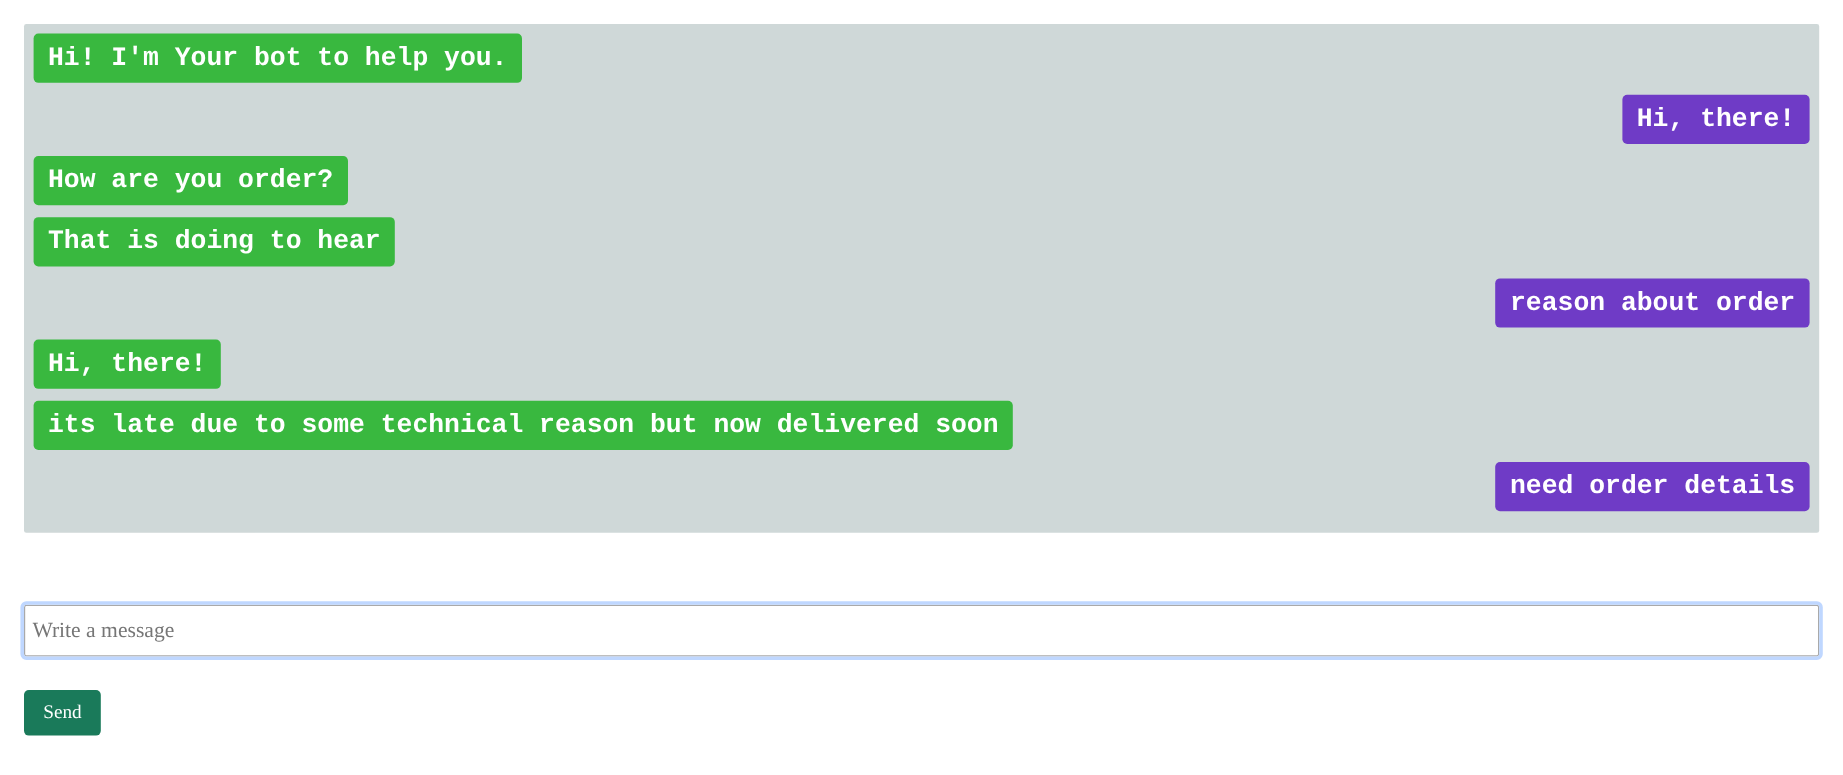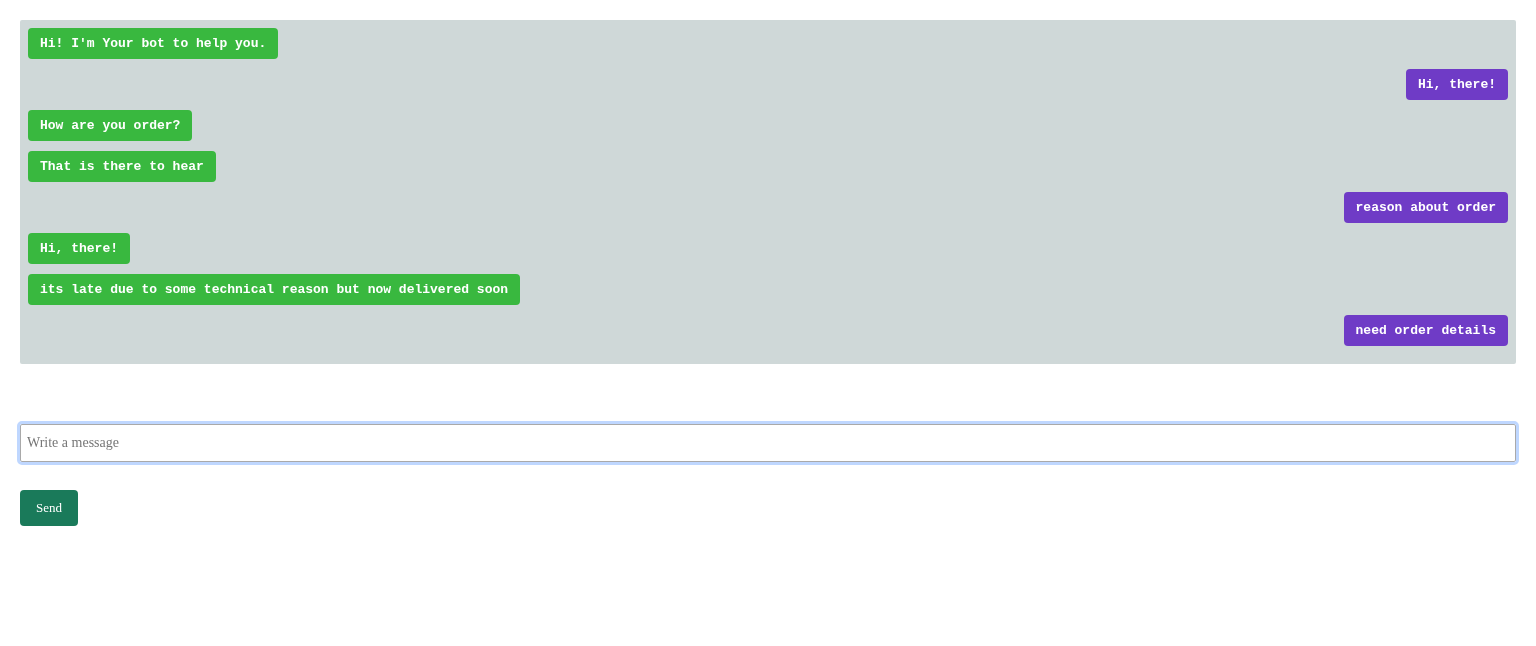--- a/index.html
+++ b/index.html
@@ -21,76 +21,76 @@
       margin-bottom: 10px;
     }
     .message-row.bot {
       justify-content: flex-start;
     }
     .message-row.user {
       justify-content: flex-end;
     }
     .message-bubble {
       font-family: 'Courier New', Courier, monospace;
-      font-size: 13px;
+      font-size: 22px;
       font-weight: bold;
       color: #ffffff;
       padding: 8px 12px;
       border-radius: 4px;
       white-space: nowrap;
     }
     .bot .message-bubble {
       background: #39b83f;
     }
     .user .message-bubble {
       background: #6f3bc6;
     }
     .input-area {
       margin-top: 60px;
     }
     .message-input {
       width: 100%;
       font-family: Georgia, 'Times New Roman', serif;
-      font-size: 14px;
+      font-size: 18px;
       padding: 10px 6px;
       border: 1px solid #a9a9a9;
       outline: 3px solid #bfd7ff;
       border-radius: 2px;
       color: #333;
     }
     .message-input::placeholder {
       color: #767676;
     }
     .send-button {
       margin-top: 28px;
       background: #1a7a5a;
       color: #ffffff;
       border: none;
       padding: 10px 16px;
       font-family: Georgia, 'Times New Roman', serif;
-      font-size: 13px;
+      font-size: 16px;
       border-radius: 4px;
       cursor: pointer;
     }
   </style>
 </head>
 <body>
 
 <div class="chat-container">
   <div class="message-row bot">
     <div class="message-bubble">Hi! I'm Your bot to help you.</div>
   </div>
   <div class="message-row user">
     <div class="message-bubble">Hi, there!</div>
   </div>
   <div class="message-row bot">
     <div class="message-bubble">How are you order?</div>
   </div>
   <div class="message-row bot">
-    <div class="message-bubble">That is there to hear</div>
+    <div class="message-bubble">That is doing to hear</div>
   </div>
   <div class="message-row user">
     <div class="message-bubble">reason about order</div>
   </div>
   <div class="message-row bot">
     <div class="message-bubble">Hi, there!</div>
   </div>
   <div class="message-row bot">
     <div class="message-bubble">its late due to some technical reason but now delivered soon</div>
   </div>

